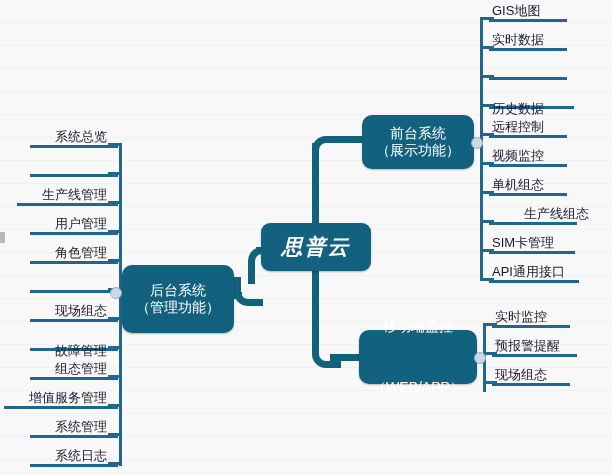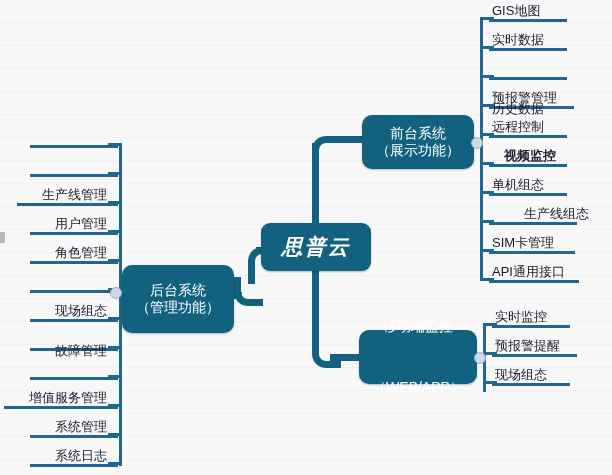--- a/index.html
+++ b/index.html
@@ -156,48 +156,49 @@
     <span class="l1">移动端监控</span>
     <span class="l2">（WEB/APP）</span>
   </div>
 
   <div class="leaf leaf-r" style="left:492px;top:2px;">GIS地图</div>
   <div class="underline" style="left:489px;top:19px;width:78px;"></div>
   <div class="leaf leaf-r" style="left:492px;top:31px;">实时数据</div>
   <div class="underline" style="left:489px;top:48px;width:78px;"></div>
   <div class="leaf leaf-r" style="left:492px;top:60px;margin-top:40px;">历史数据</div>
   <div class="underline" style="left:489px;top:77px;width:78px;"></div>
-  <div class="leaf leaf-r" style="left:492px;top:89px;">预报警管理</div>
   <div class="underline" style="left:489px;top:106px;width:85px;"></div>
   <div class="leaf leaf-r" style="left:492px;top:118px;">远程控制</div>
   <div class="underline" style="left:489px;top:135px;width:78px;"></div>
-  <div class="leaf leaf-r" style="left:504px;top:147px;font-weight:bold;">视频监控</div>
+  <div class="leaf leaf-r" style="left:492px;top:147px;">视频监控</div>
   <div class="underline" style="left:489px;top:164px;width:78px;"></div>
   <div class="leaf leaf-r" style="left:492px;top:176px;">单机组态</div>
   <div class="underline" style="left:489px;top:193px;width:78px;"></div>
   <div class="leaf leaf-r" style="left:492px;top:205px;margin-left:32px;">生产线组态</div>
   <div class="underline" style="left:489px;top:222px;width:88px;"></div>
   <div class="leaf leaf-r" style="left:492px;top:234px;">SIM卡管理</div>
   <div class="underline" style="left:489px;top:251px;width:86px;"></div>
   <div class="leaf leaf-r" style="left:492px;top:263px;">API通用接口</div>
   <div class="underline" style="left:489px;top:280px;width:90px;"></div>
 
+  <div class="leaf leaf-l" style="left:27px;top:128px;width:80px;">系统总览</div>
   <div class="underline" style="left:30px;top:145px;width:88px;"></div>
   <div class="underline" style="left:30px;top:174px;width:88px;"></div>
   <div class="leaf leaf-l" style="left:14px;top:186px;width:93px;">生产线管理</div>
   <div class="underline" style="left:17px;top:203px;width:101px;"></div>
   <div class="leaf leaf-l" style="left:27px;top:215px;width:80px;">用户管理</div>
   <div class="underline" style="left:30px;top:232px;width:88px;"></div>
   <div class="leaf leaf-l" style="left:27px;top:244px;width:80px;">角色管理</div>
   <div class="underline" style="left:30px;top:261px;width:88px;"></div>
   <div class="underline" style="left:30px;top:290px;width:88px;"></div>
   <div class="leaf leaf-l" style="left:27px;top:302px;width:80px;">现场组态</div>
   <div class="underline" style="left:30px;top:319px;width:88px;"></div>
   <div class="leaf leaf-l" style="left:27px;top:342px;width:80px;">故障管理</div>
   <div class="underline" style="left:30px;top:348px;width:88px;"></div>
+  <div class="leaf leaf-l" style="left:27px;top:360px;width:80px;">组态管理</div>
   <div class="underline" style="left:30px;top:377px;width:88px;"></div>
   <div class="leaf leaf-l" style="left:1px;top:389px;width:106px;">增值服务管理</div>
   <div class="underline" style="left:4px;top:406px;width:114px;"></div>
   <div class="leaf leaf-l" style="left:27px;top:418px;width:80px;">系统管理</div>
   <div class="underline" style="left:30px;top:435px;width:88px;"></div>
   <div class="leaf leaf-l" style="left:27px;top:447px;width:80px;">系统日志</div>
   <div class="underline" style="left:30px;top:464px;width:88px;"></div>
 
   <div class="leaf leaf-r" style="left:495px;top:308px;">实时监控</div>
   <div class="underline" style="left:492px;top:325px;width:78px;"></div>

